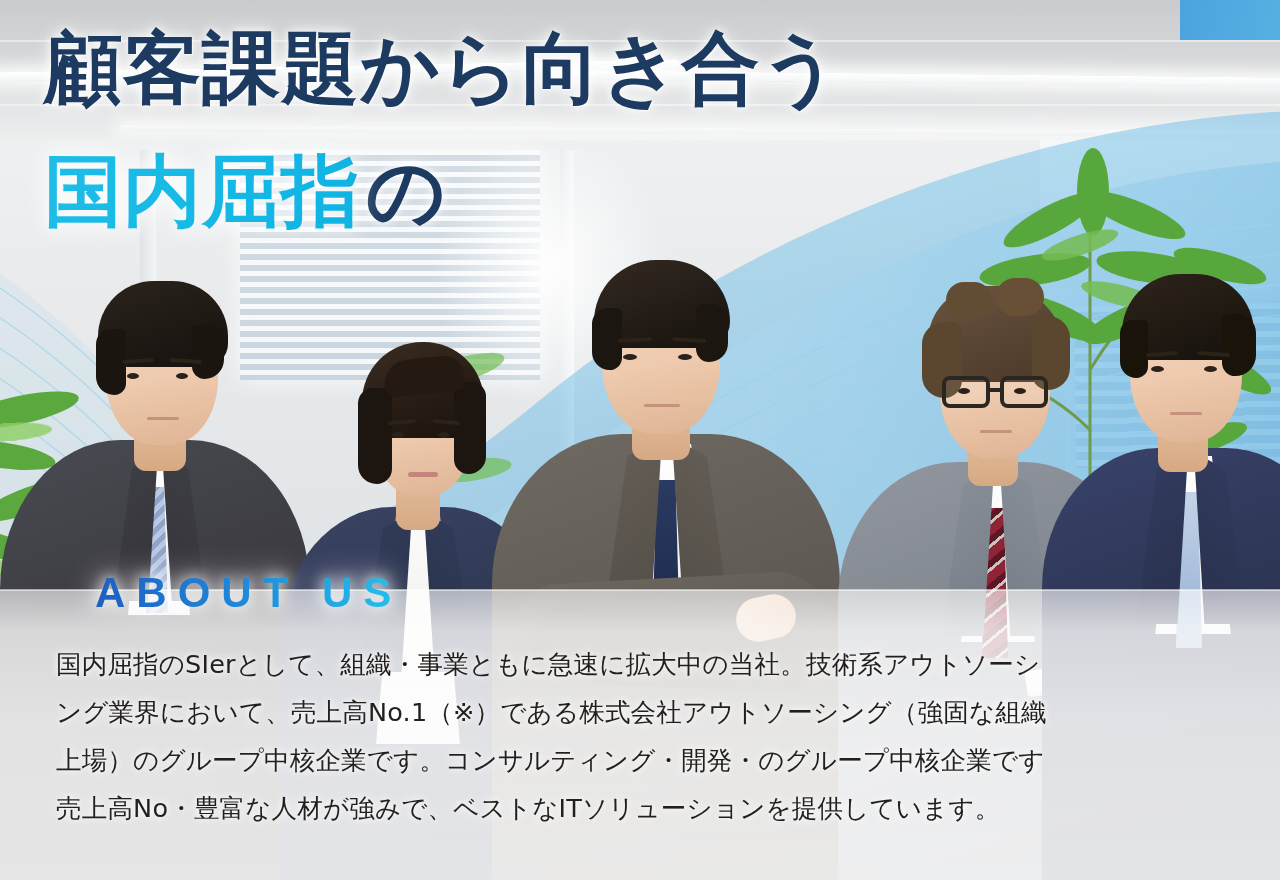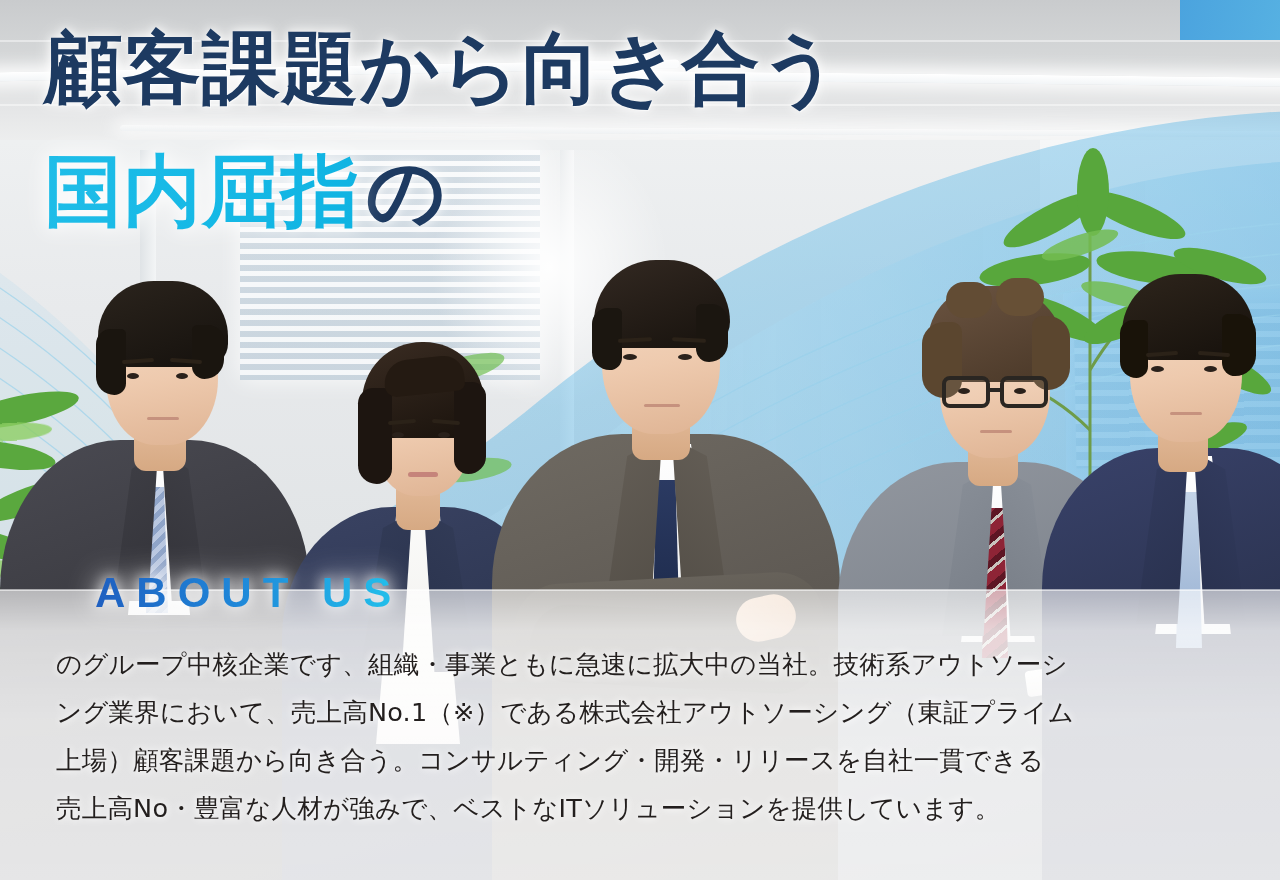--- a/index.html
+++ b/index.html
@@ -405,19 +405,19 @@
   </div>
 
   <div class="scrim-edge"></div>
   <div class="scrim"></div>
 
   <div class="about-wrap">
     <div class="about-us">ABOUT US</div>
   </div>
 
   <div class="body-copy">
-    <p>のグループ中核企業です、組織・事業ともに急速に拡大中の当社。技術系アウトソーシ</p>
-    <p>ング業界において、売上高No.1（※）である株式会社アウトソーシング（東証プライム</p>
-    <p>上場）顧客課題から向き合う。コンサルティング・開発・リリースを自社一貫できる</p>
+    <p>国内屈指のSIerとして、組織・事業ともに急速に拡大中の当社。技術系アウトソーシ</p>
+    <p>ング業界において、売上高No.1（※）である株式会社アウトソーシング（強固な組織</p>
+    <p>上場）のグループ中核企業です。コンサルティング・開発・のグループ中核企業です</p>
     <p>売上高No・豊富な人材が強みで、ベストなITソリューションを提供しています。</p>
   </div>
 
 </div>
 
 </body></html>

